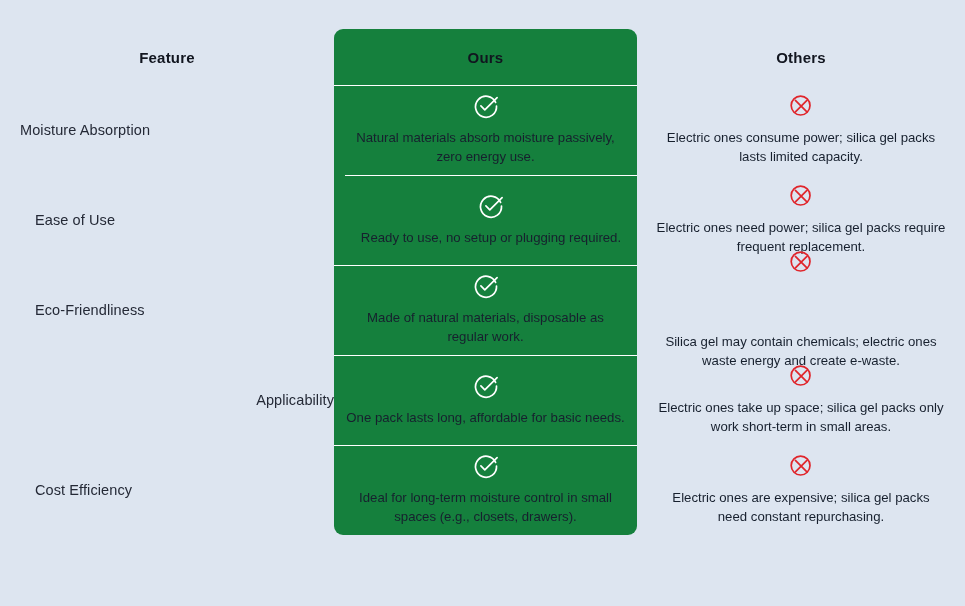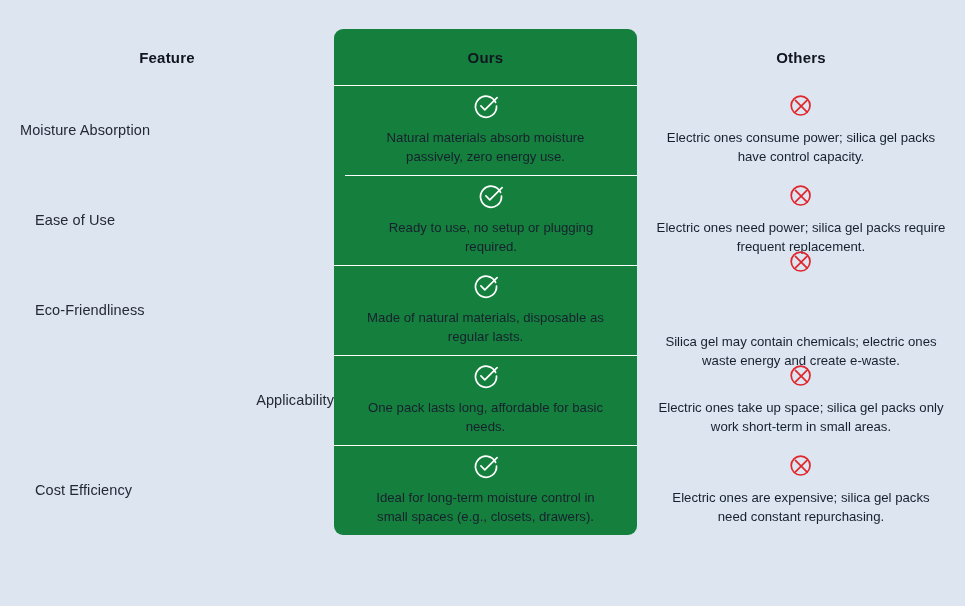--- a/index.html
+++ b/index.html
@@ -77,21 +77,21 @@
     letter-spacing: 0.1px;
   }
 
   
   .ours-cell {
     position: relative;
     display: flex;
     flex-direction: column;
     align-items: center;
     justify-content: center;
-    padding: 6px 27px 8px;
+    padding: 6px 5px 8px;
     text-align: center;
     border-top: 1.5px solid #ffffff;
   }
 
   .ours-cell .cell-text {
     font-size: 13.2px;
     line-height: 1.42;
     color: #17202e;
     max-width: 280px;
   }
@@ -170,21 +170,21 @@
           </span>
           <div class="cell-text">Ready to use, no setup or plugging required.</div>
         </div>
         <div class="ours-cell" style="height: 90px;">
           <span class="icon-wrap icon-check">
             <svg width="28" height="28" viewBox="0 0 28 28" fill="none">
               <path d="M23.6 10.4A10.5 10.5 0 1 0 24.5 14" stroke="#ffffff" stroke-width="1.7" stroke-linecap="round" fill="none"></path>
               <path d="M8.9 13.9l3.9 3.9L25.1 5.6" stroke="#ffffff" stroke-width="1.7" stroke-linecap="round" stroke-linejoin="round" fill="none"></path>
             </svg>
           </span>
-          <div class="cell-text">Made of natural materials, disposable as regular lasts.</div>
+          <div class="cell-text">Made of natural materials, disposable as regular work.</div>
         </div>
         <div class="ours-cell" style="height: 90px;">
           <span class="icon-wrap icon-check">
             <svg width="28" height="28" viewBox="0 0 28 28" fill="none">
               <path d="M23.6 10.4A10.5 10.5 0 1 0 24.5 14" stroke="#ffffff" stroke-width="1.7" stroke-linecap="round" fill="none"></path>
               <path d="M8.9 13.9l3.9 3.9L25.1 5.6" stroke="#ffffff" stroke-width="1.7" stroke-linecap="round" stroke-linejoin="round" fill="none"></path>
             </svg>
           </span>
           <div class="cell-text">One pack lasts long, affordable for basic needs.</div>
         </div>
@@ -204,21 +204,21 @@
     <div class="header-cell">Others</div>
     <div id="others-cells">
         <div class="others-cell" style="height: 90px;">
           <span class="icon-wrap icon-cross">
             <svg width="28" height="28" viewBox="0 0 28 28" fill="none">
               <circle cx="13.6" cy="13.6" r="9.4" stroke="#e0252b" stroke-width="1.7" fill="none"></circle>
               <path d="M8.4 8.4L19.9 19.9" stroke="#e0252b" stroke-width="1.7" stroke-linecap="round"></path>
               <path d="M19.9 8.4L8.4 19.9" stroke="#e0252b" stroke-width="1.7" stroke-linecap="round"></path>
             </svg>
           </span>
-          <div class="cell-text">Electric ones consume power; silica gel packs have control capacity.</div>
+          <div class="cell-text">Electric ones consume power; silica gel packs lasts limited capacity.</div>
         </div>
         <div class="others-cell" style="height: 90px;">
           <span class="icon-wrap icon-cross">
             <svg width="28" height="28" viewBox="0 0 28 28" fill="none">
               <circle cx="13.6" cy="13.6" r="9.4" stroke="#e0252b" stroke-width="1.7" fill="none"></circle>
               <path d="M8.4 8.4L19.9 19.9" stroke="#e0252b" stroke-width="1.7" stroke-linecap="round"></path>
               <path d="M19.9 8.4L8.4 19.9" stroke="#e0252b" stroke-width="1.7" stroke-linecap="round"></path>
             </svg>
           </span>
           <div class="cell-text">Electric ones need power; silica gel packs require frequent replacement.</div>

